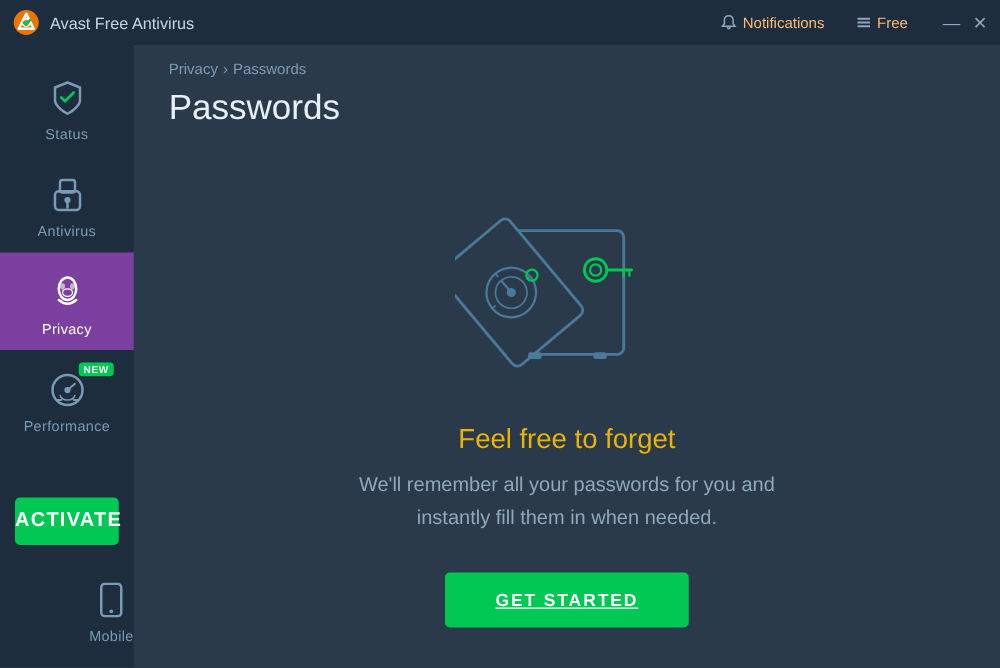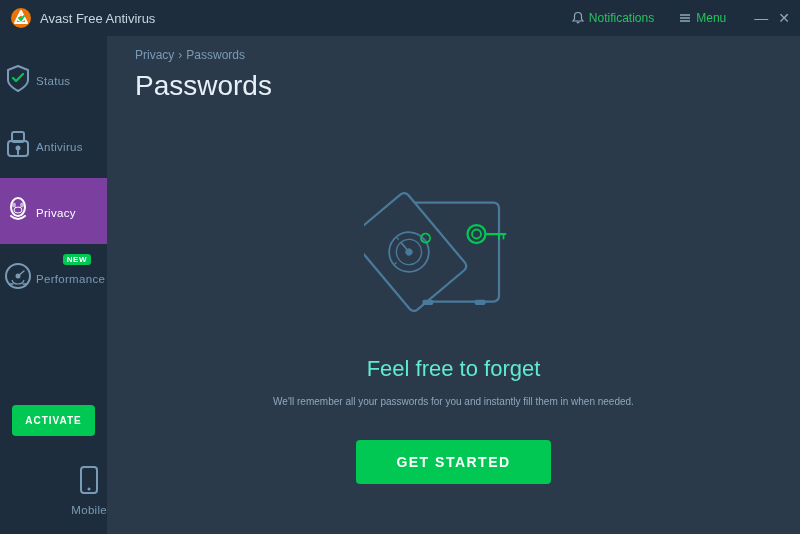--- a/index.html
+++ b/index.html
@@ -35,21 +35,21 @@
       color: #c8d6e2;
       font-size: 13px;
       font-weight: 400;
     }
     .title-bar-right {
       display: flex;
       align-items: center;
       gap: 16px;
     }
     .title-bar-btn {
-      color: #22c55e;
+      color: #fdba74;
       font-size: 12px;
       cursor: pointer;
       display: flex;
       align-items: flex-end;
       gap: 4px;
       background: none;
       border: none;
       padding: 2px 4px;
     }
     .window-controls {
@@ -79,23 +79,23 @@
       background: #1e2d3d;
       display: flex;
       flex-direction: column;
       align-items: center;
       padding-top: 10px;
       flex-shrink: 0;
     }
     .sidebar-item {
       width: 100%;
       display: flex;
-      flex-direction: row;
-      align-items: center;
-      padding: 14px 0 10px;
+      flex-direction: column;
+      align-items: center;
+      padding: 14px 16px 10px;
       cursor: pointer;
       color: #7a9bb5;
       position: relative;
     }
     .sidebar-item.active {
       background: #7b3fa0;
       color: #fff;
     }
     .sidebar-icon {
       width: 36px;
@@ -126,21 +126,21 @@
 
     
     .activate-btn {
       margin: auto 12px 16px;
       width: calc(100% - 24px);
       background: #00c853;
       color: #fff;
       border: none;
       border-radius: 4px;
       padding: 10px 0;
-      font-size: 10px;
+      font-size: 16px;
       font-weight: 700;
       letter-spacing: 1px;
       cursor: pointer;
       text-align: center;
     }
 
     
     .sidebar-mobile {
       width: 100%;
       display: flex;
@@ -196,44 +196,45 @@
     
     .safe-illustration {
       width: 180px;
       height: 160px;
       margin-bottom: 24px;
     }
 
     .feel-free-title {
       font-size: 22px;
       font-weight: 400;
-      color: #5eead4;
+      color: #eab308;
       margin-bottom: 12px;
       text-align: center;
     }
     .feel-free-desc {
-      font-size: 10px;
+      font-size: 16px;
       color: #8fa8bc;
-      text-align: left;
+      text-align: center;
       max-width: 380px;
       line-height: 1.6;
       margin-bottom: 30px;
     }
 
     .get-started-btn {
       background: #00c853;
       color: #fff;
       border: none;
       border-radius: 4px;
       padding: 14px 40px;
       font-size: 14px;
       font-weight: 700;
       letter-spacing: 1.5px;
       cursor: pointer;
       text-transform: uppercase;
+      text-decoration: underline;
     }
 
     
     svg { display: block; }
   </style>
 </head>
 <body>
 
 <div class="title-bar">
   <div class="title-bar-left">
@@ -253,21 +254,21 @@
         <path d="M6 10.5 C6 11.3 6.6 12 7 12 C7.4 12 8 11.3 8 10.5" fill="none" stroke="#8fa8bc" stroke-width="1.2"></path>
       </svg>
       <span>Notifications</span>
     </button>
     <button class="title-bar-btn">
       <svg width="14" height="14" viewBox="0 0 14 14">
         <line x1="2" y1="4" x2="12" y2="4" stroke="#8fa8bc" stroke-width="1.5"></line>
         <line x1="2" y1="7" x2="12" y2="7" stroke="#8fa8bc" stroke-width="1.5"></line>
         <line x1="2" y1="10" x2="12" y2="10" stroke="#8fa8bc" stroke-width="1.5"></line>
       </svg>
-      <span>Menu</span>
+      <span>Free</span>
     </button>
     <div class="window-controls">
       <button class="win-ctrl">—</button>
       <button class="win-ctrl close">✕</button>
     </div>
   </div>
 </div>
 
 <div class="app">
 

